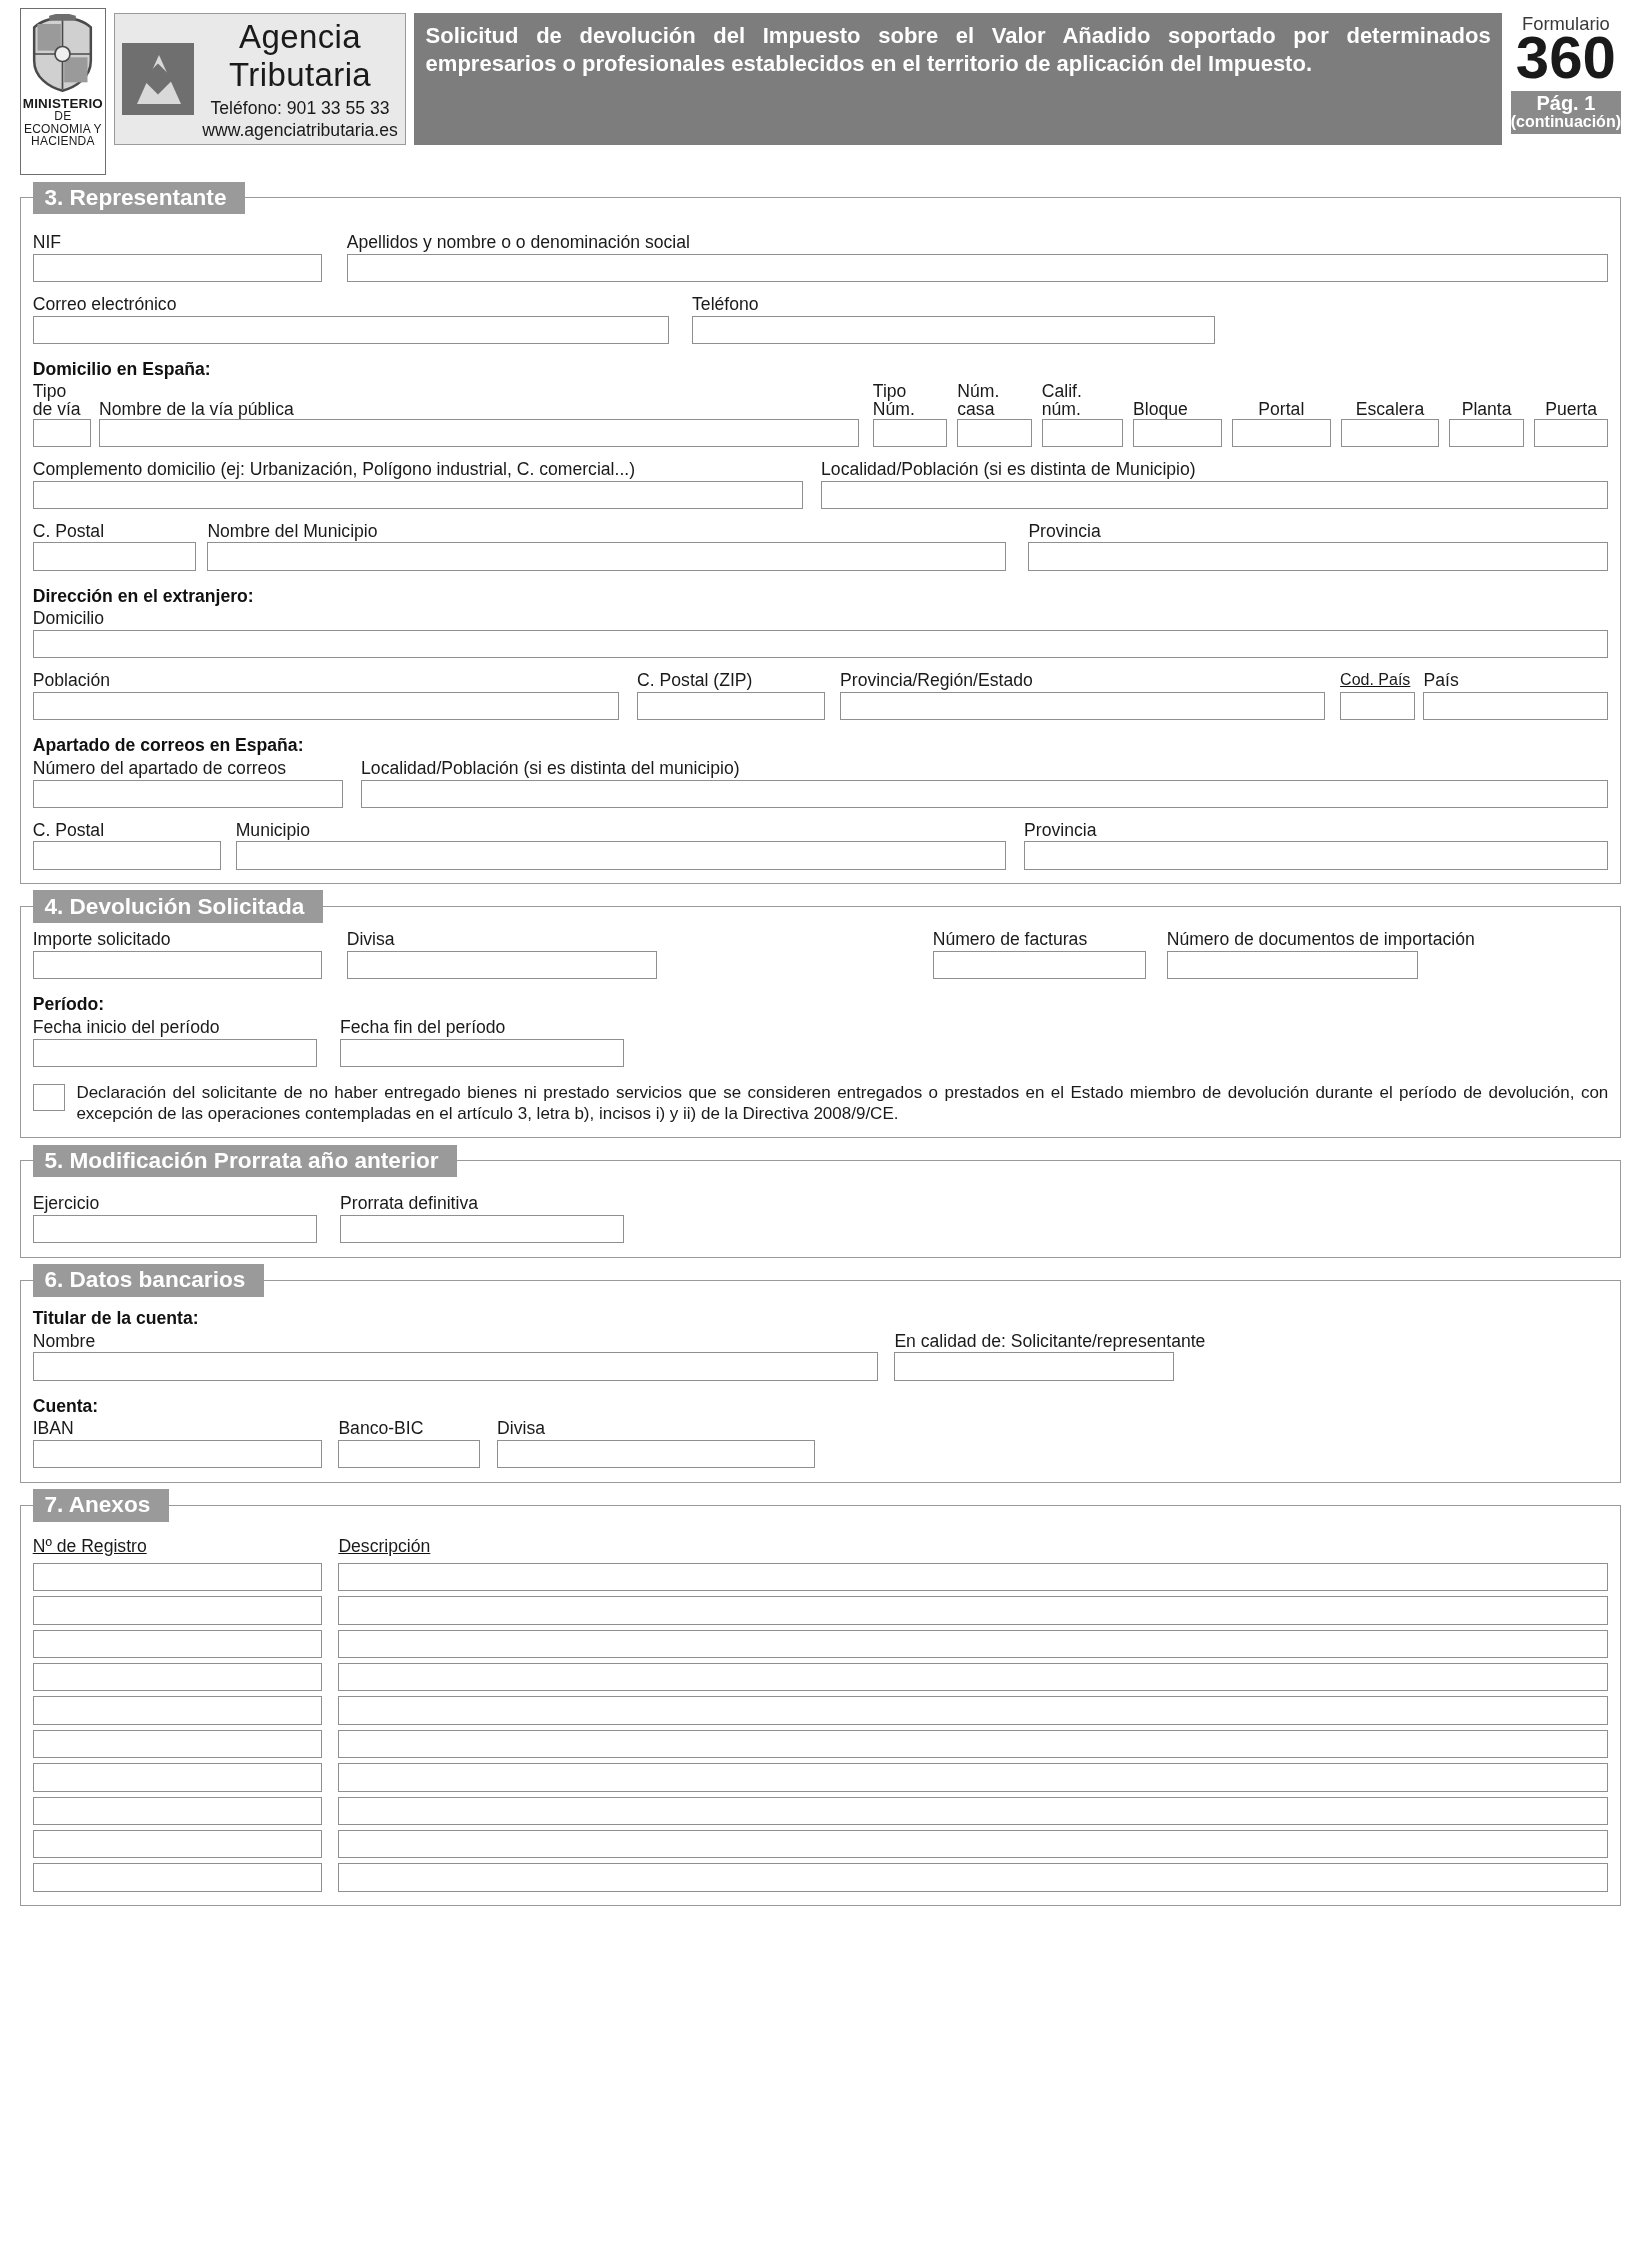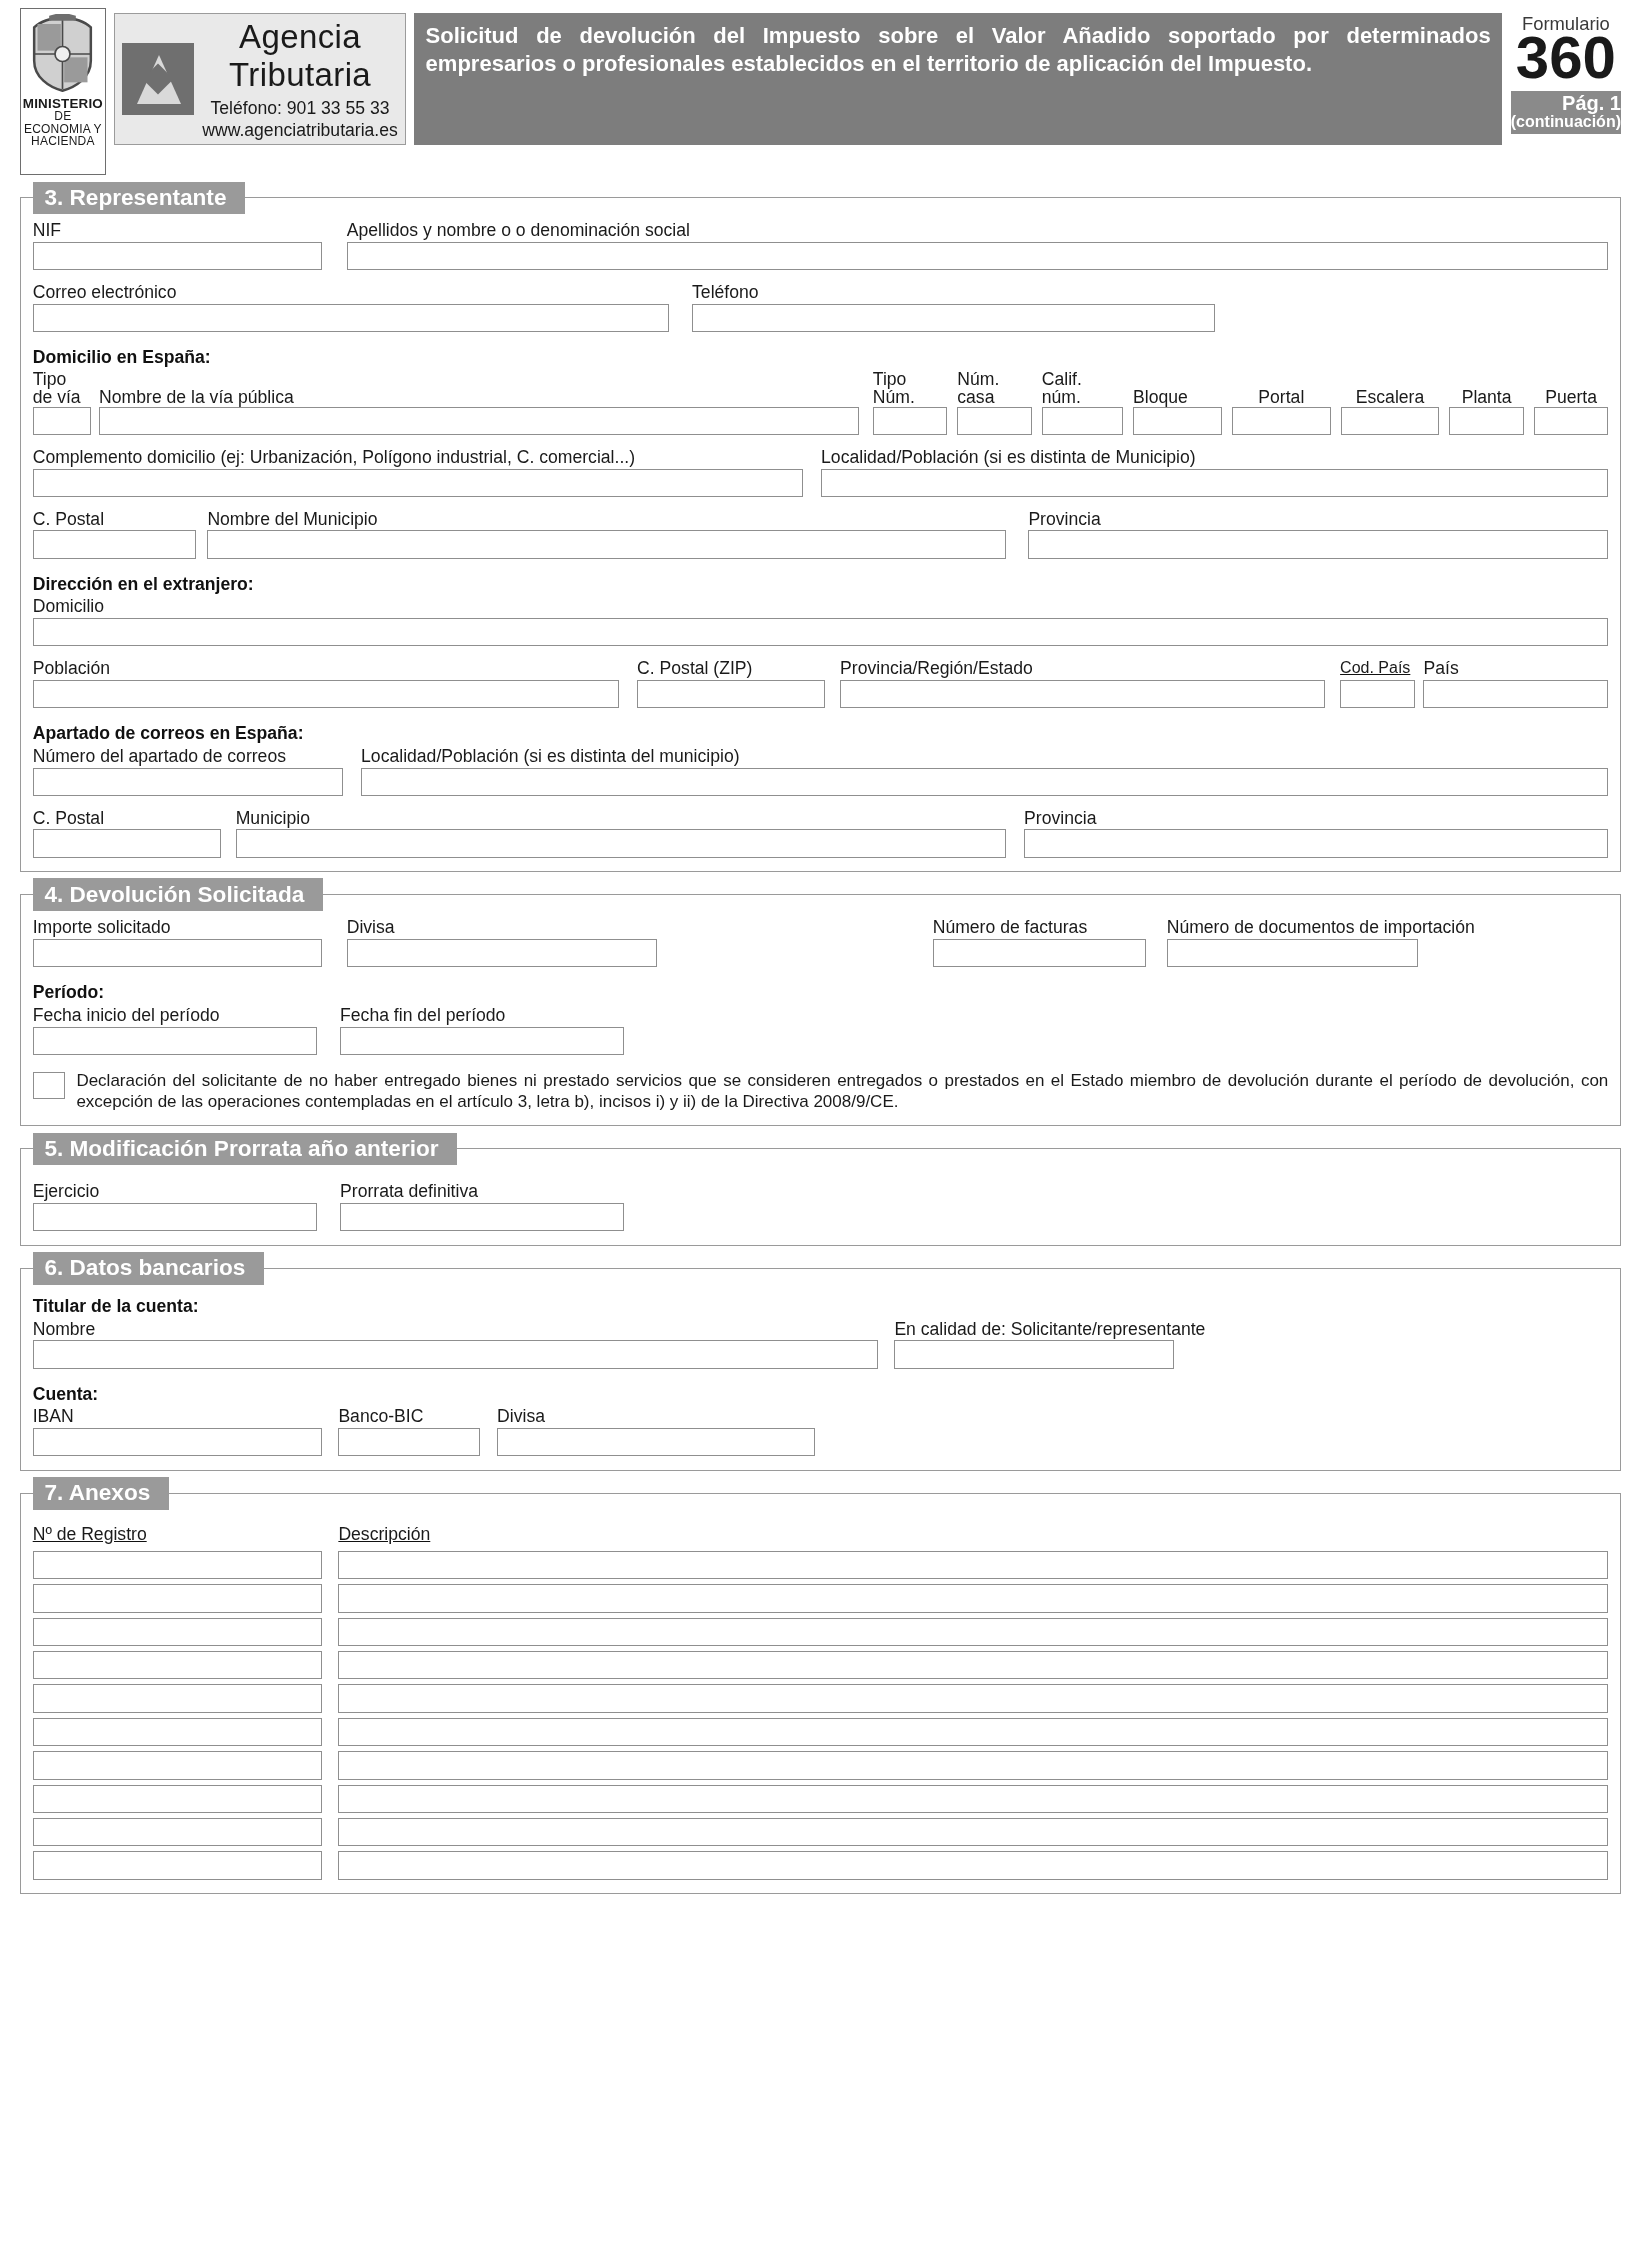--- a/index.html
+++ b/index.html
@@ -137,21 +137,21 @@
     font-size: 60px;
     font-weight: 700;
     color: #1a1a1a;
     line-height: 52px;
     margin-top: -3.3px;
   }
   .pag-box {
     margin-top: 6.7px;
     background: #8a8a8a;
     color: #fff;
-    text-align: right;
+    text-align: center;
     padding: 1.7px 0 2.5px 0;
   }
   .pag-box .p1 { font-size: 20px; font-weight: 700; line-height: 22px; }
   .pag-box .p2 { font-size: 16px; font-weight: 700; line-height: 16.7px; }
 
   
   .section {
     border: 1.7px solid #9a9a9a;
     margin-top: 22px;
     padding: 22px 11.7px 13.4px 11.7px;
@@ -279,21 +279,21 @@
 
   <div class="section">
     <div class="section-title">3. Representante</div>
 
     <div class="row">
       <div class="col" style="width:289px;">
         <span class="lbl">NIF</span>
         <input class="fld" type="text" value="" style="">
       </div>
       <div class="gap" style="width:25px;"></div>
-      <div class="col" style="flex:1 1 auto;">
+      <div class="col" style="flex:1 1 auto;margin-top:12px;">
         <span class="lbl">Apellidos y nombre o o denominación social</span>
         <input class="fld" type="text" value="" style="">
       </div>
     </div>
 
     <div class="row mt14">
       <div class="col" style="width:636px;">
         <span class="lbl">Correo electrónico</span>
         <input class="fld" type="text" value="" style="">
       </div>

